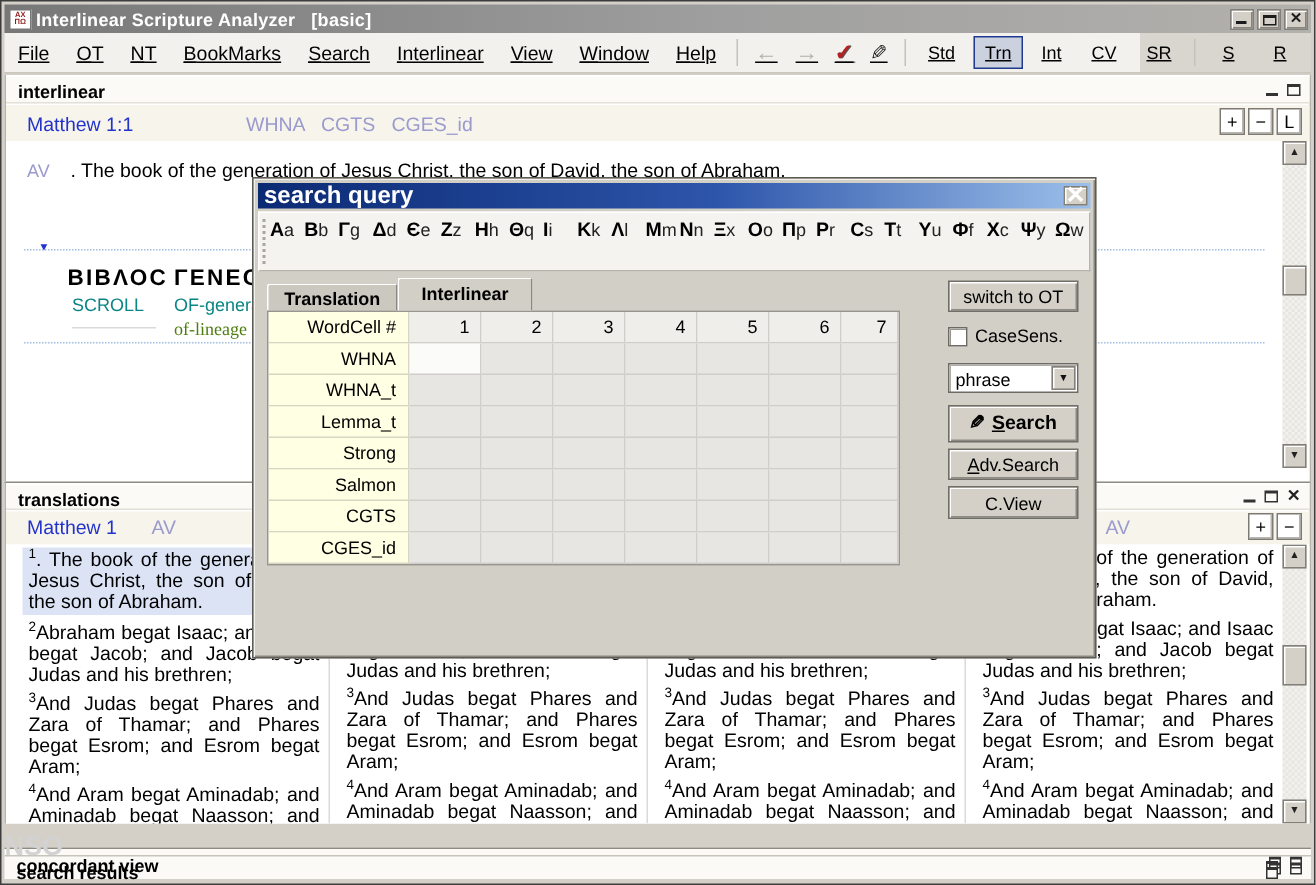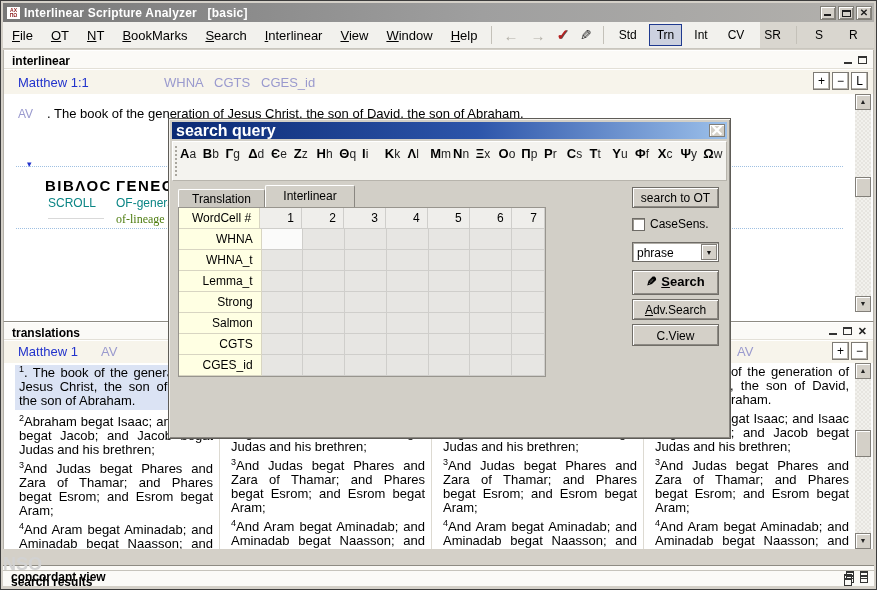--- a/index.html
+++ b/index.html
@@ -24,21 +24,21 @@
   .wbtn{width:16px;height:14px;background:#d4d0c8;border:1px solid #828078;
     box-shadow:inset 1px 1px 0 #fff,inset -1px -1px 0 #87847e;
     position:relative;display:inline-block;}
   .wbtn .dash{position:absolute;left:3px;bottom:3px;width:7px;height:2px;background:#1c1c1c;}
   .wbtn .sq{position:absolute;left:3px;top:3px;width:9px;height:7px;border:1px solid #1c1c1c;border-top-width:2px;}
   .wbtn .xx{position:absolute;left:0;top:0;width:100%;text-align:center;font-size:10px;line-height:12px;font-weight:bold;color:#1c1c1c;}
   
   .menubar{
     position:absolute;left:2px;top:21px;right:2px;height:27px;
     background:linear-gradient(to right,#f2f1ed 0,#f2f1ed 757px,#d9d6cf 757px);
-    border-bottom:1px solid #c9c6be;display:flex;align-items:center;font-size:13px;
+    border-bottom:1px solid #c9c6be;display:flex;align-items:center;font-size:13px;text-decoration:underline;
   }
   .menu-item{padding:5px 9px;cursor:default;}
   .tb-sep{width:1px;height:18px;background:#c4c1b9;margin:0 5px;}
   .nav-ico{font-size:15px;font-weight:bold;color:#b3b0a8;padding:0 6px;}
   .check-ico{font-size:15px;font-weight:bold;color:#b62020;padding:0 5px;text-shadow:1px 0 0 #555;}
   .pen-ico{font-size:14px;color:#222;padding:0 6px;transform:scaleX(-1);display:inline-block;}
   .view-btn{font-size:12px;padding:3px 7px;margin:0 2px;border:1px solid transparent;}
   .view-btn.active{border:1px solid #1f3a8f;background:#ccd1df;}
   .mode-btn{font-size:12px;padding:3px 11px;margin:0 2px;}
   
@@ -107,24 +107,24 @@
     font-size:9px;line-height:11px;font-weight:bold;text-align:center;color:#111;}
   .gtoolbar{position:absolute;left:3px;top:22px;width:555px;height:40px;background:#f4f3ef;
     border:1px solid #fff;border-bottom-color:#b7b4ac;border-right-color:#b7b4ac;
     display:flex;padding-left:7px;}
   .gripper{position:absolute;left:2px;top:4px;bottom:4px;width:3px;border-left:2px dotted #a9a69e;}
   .gkey{flex:1;padding-top:2px;}
   .gkey .ku{font-size:13px;font-weight:bold;height:19px;}
   .gkey .kl{font-size:12px;color:#222;height:17px;}
   .tab{position:absolute;font-size:12px;text-align:center;background:#d2cfc7;
     border:1px solid #8a8781;border-bottom:none;border-top-color:#fff;border-left-color:#fff;
-    border-radius:2px 2px 0 0;}
+    border-radius:2px 2px 0 0;font-weight:bold;}
   .tab.inactive{left:9px;top:70px;width:87px;height:18px;line-height:18px;background:#cbc8c0;}
   .tab.active{left:96px;top:66px;width:90px;height:22px;line-height:20px;z-index:2;}
-  .qtable{position:absolute;left:9px;top:88px;width:368px;height:170px;background:#e7e6e3;
+  .qtable{position:absolute;left:9px;top:88px;width:422px;height:170px;background:#e7e6e3;
     border:1px solid #98958e;overflow:hidden;}
   .qrow{display:flex;height:21px;}
   .qcell{border-right:1px solid #cfcecb;border-bottom:1px solid #cfcecb;height:21px;}
   .q-label{width:94px;background:#ffffe3;border-right:1px solid #d8d5c2;border-bottom:1px solid #d8d5c2;
     font-size:12px;text-align:right;padding:3px 8px 0 0;}
   .q-num{width:48px;background:#efeeeb;font-size:12px;text-align:right;padding:3px 7px 0 0;}
   .q-data{width:48px;background:#e7e6e3;}
   .q-data.focus{background:#fbfbfa;}
   .q-last{width:38px;}
   .dlg-right{position:absolute;left:463px;top:0;width:87px;}
@@ -410,21 +410,21 @@
           <span class="qcell q-data"></span>
           <span class="qcell q-data"></span>
           <span class="qcell q-data"></span>
           <span class="qcell q-data"></span>
           <span class="qcell q-data"></span>
           <span class="qcell q-data"></span>
           <span class="qcell q-data q-last"></span>
         </div>
       </div>
     <div class="dlg-right">
-      <span class="btn" style="top:68px;height:21px;">search to OT</span>
+      <span class="btn" style="top:68px;height:21px;">switch to OT</span>
       <span class="chkrow">
         <span class="chk"></span>
         <span>CaseSens.</span>
       </span>
       <span class="combo">
         <span class="val">phrase</span>
         <span class="drop">▼</span>
       </span>
       <span class="btn" style="top:151px;height:25px;font-weight:bold;font-size:13px;"><span class="search-ico">✎</span><span><u>S</u>earch</span></span>
       <span class="btn" style="top:180px;height:21px;"><span><u>A</u>dv.Search</span></span>

